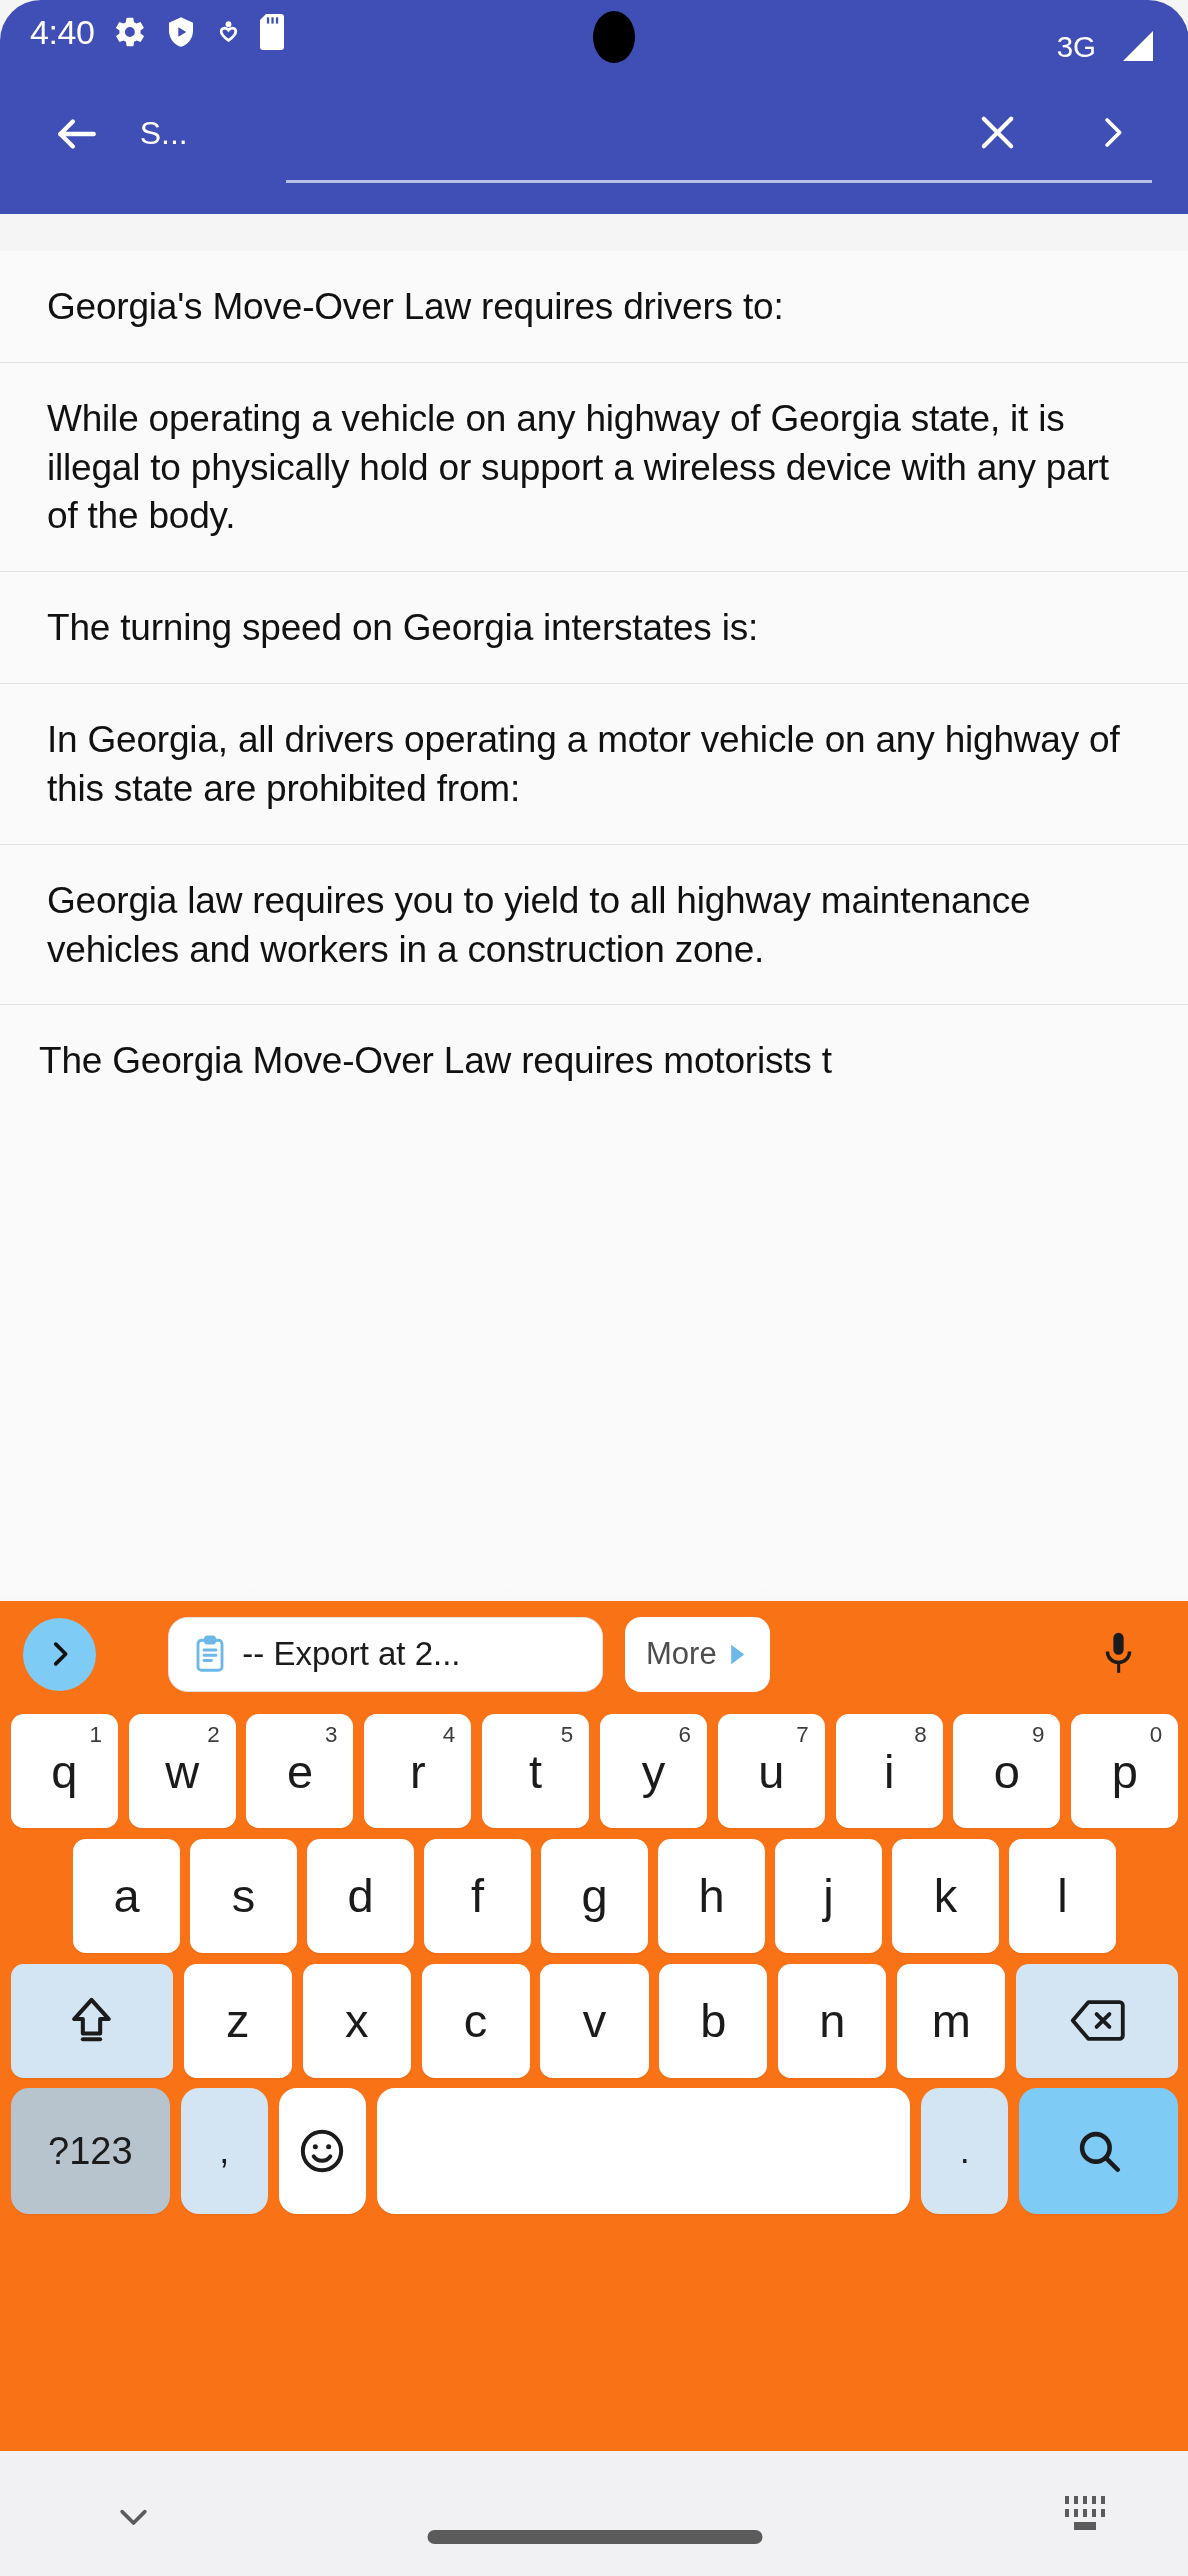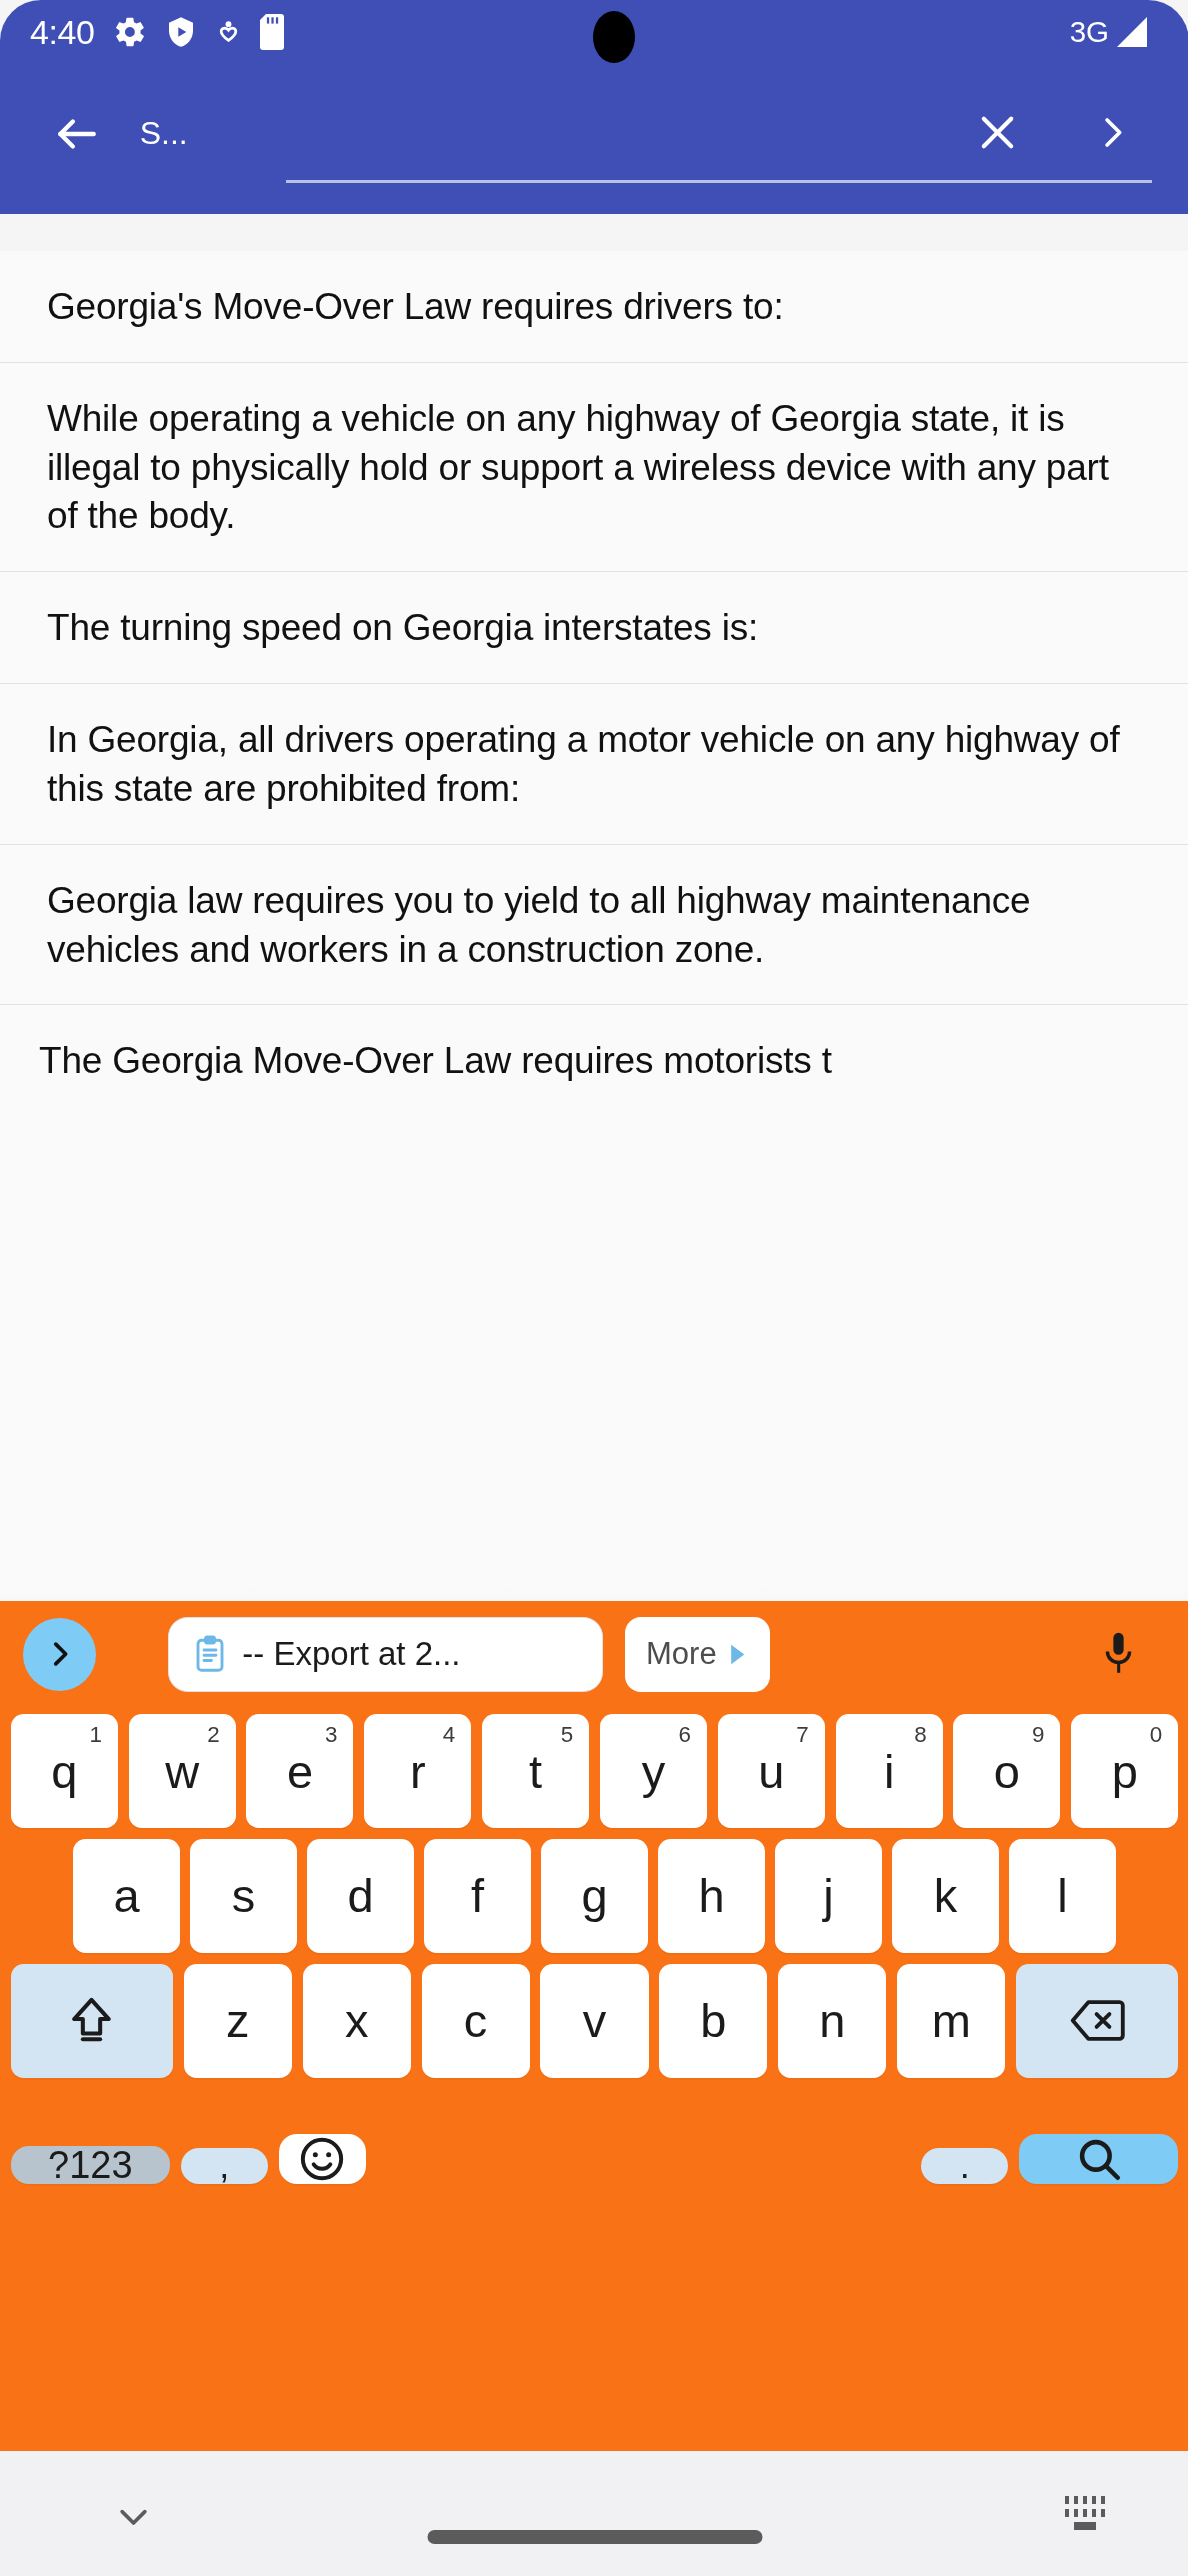--- a/index.html
+++ b/index.html
@@ -23,22 +23,22 @@
     background:#3f4fb5;
     border-top-left-radius:41px;
     border-top-right-radius:41px;
     display:flex; align-items:center;
     padding:16px 30px;
     color:#fff;
   }
   .sb-left { display:flex; align-items:center; gap:18px; }
   .sb-clock { font-size:34px; letter-spacing:-0.4px; line-height:1; }
   .sb-right {
-    position:absolute; right:38px; top:0; height:64px;
-    display:flex; align-items:center; gap:4px;
+    position:absolute; right:32px; top:0; height:64px;
+    display:flex; align-items:flex-end; gap:23px;
   }
   .sb-net { font-size:29.5px; letter-spacing:0px; }
   .icon-svg { display:block; }
   .punchhole {
     position:absolute; left:593px; top:10.7px;
     width:42px; height:52px;
     background:#000; border-radius:50%;
   }
 
   
@@ -160,21 +160,21 @@
   }
 
   .krow {
     display:flex; align-items:stretch;
     padding:0 5.4px;
     margin-bottom:10.7px;
   }
   .krow.r1 { height:114px; margin-top:7.2px; }
   .krow.r2 { height:114px; }
   .krow.r3 { height:114px; }
-  .krow.r4 { height:96px; margin-bottom:0;align-items:flex-end; }
+  .krow.r4 { height:126px; margin-bottom:0; }
 
   .key {
     position:relative;
     flex:1 1 0;
     margin:0 5.4px;
     background:#fff;
     border-radius:12.5px;
     display:flex; align-items:center; justify-content:center;
     box-shadow:0 1.8px 0 rgba(0,0,0,0.04);
   }

